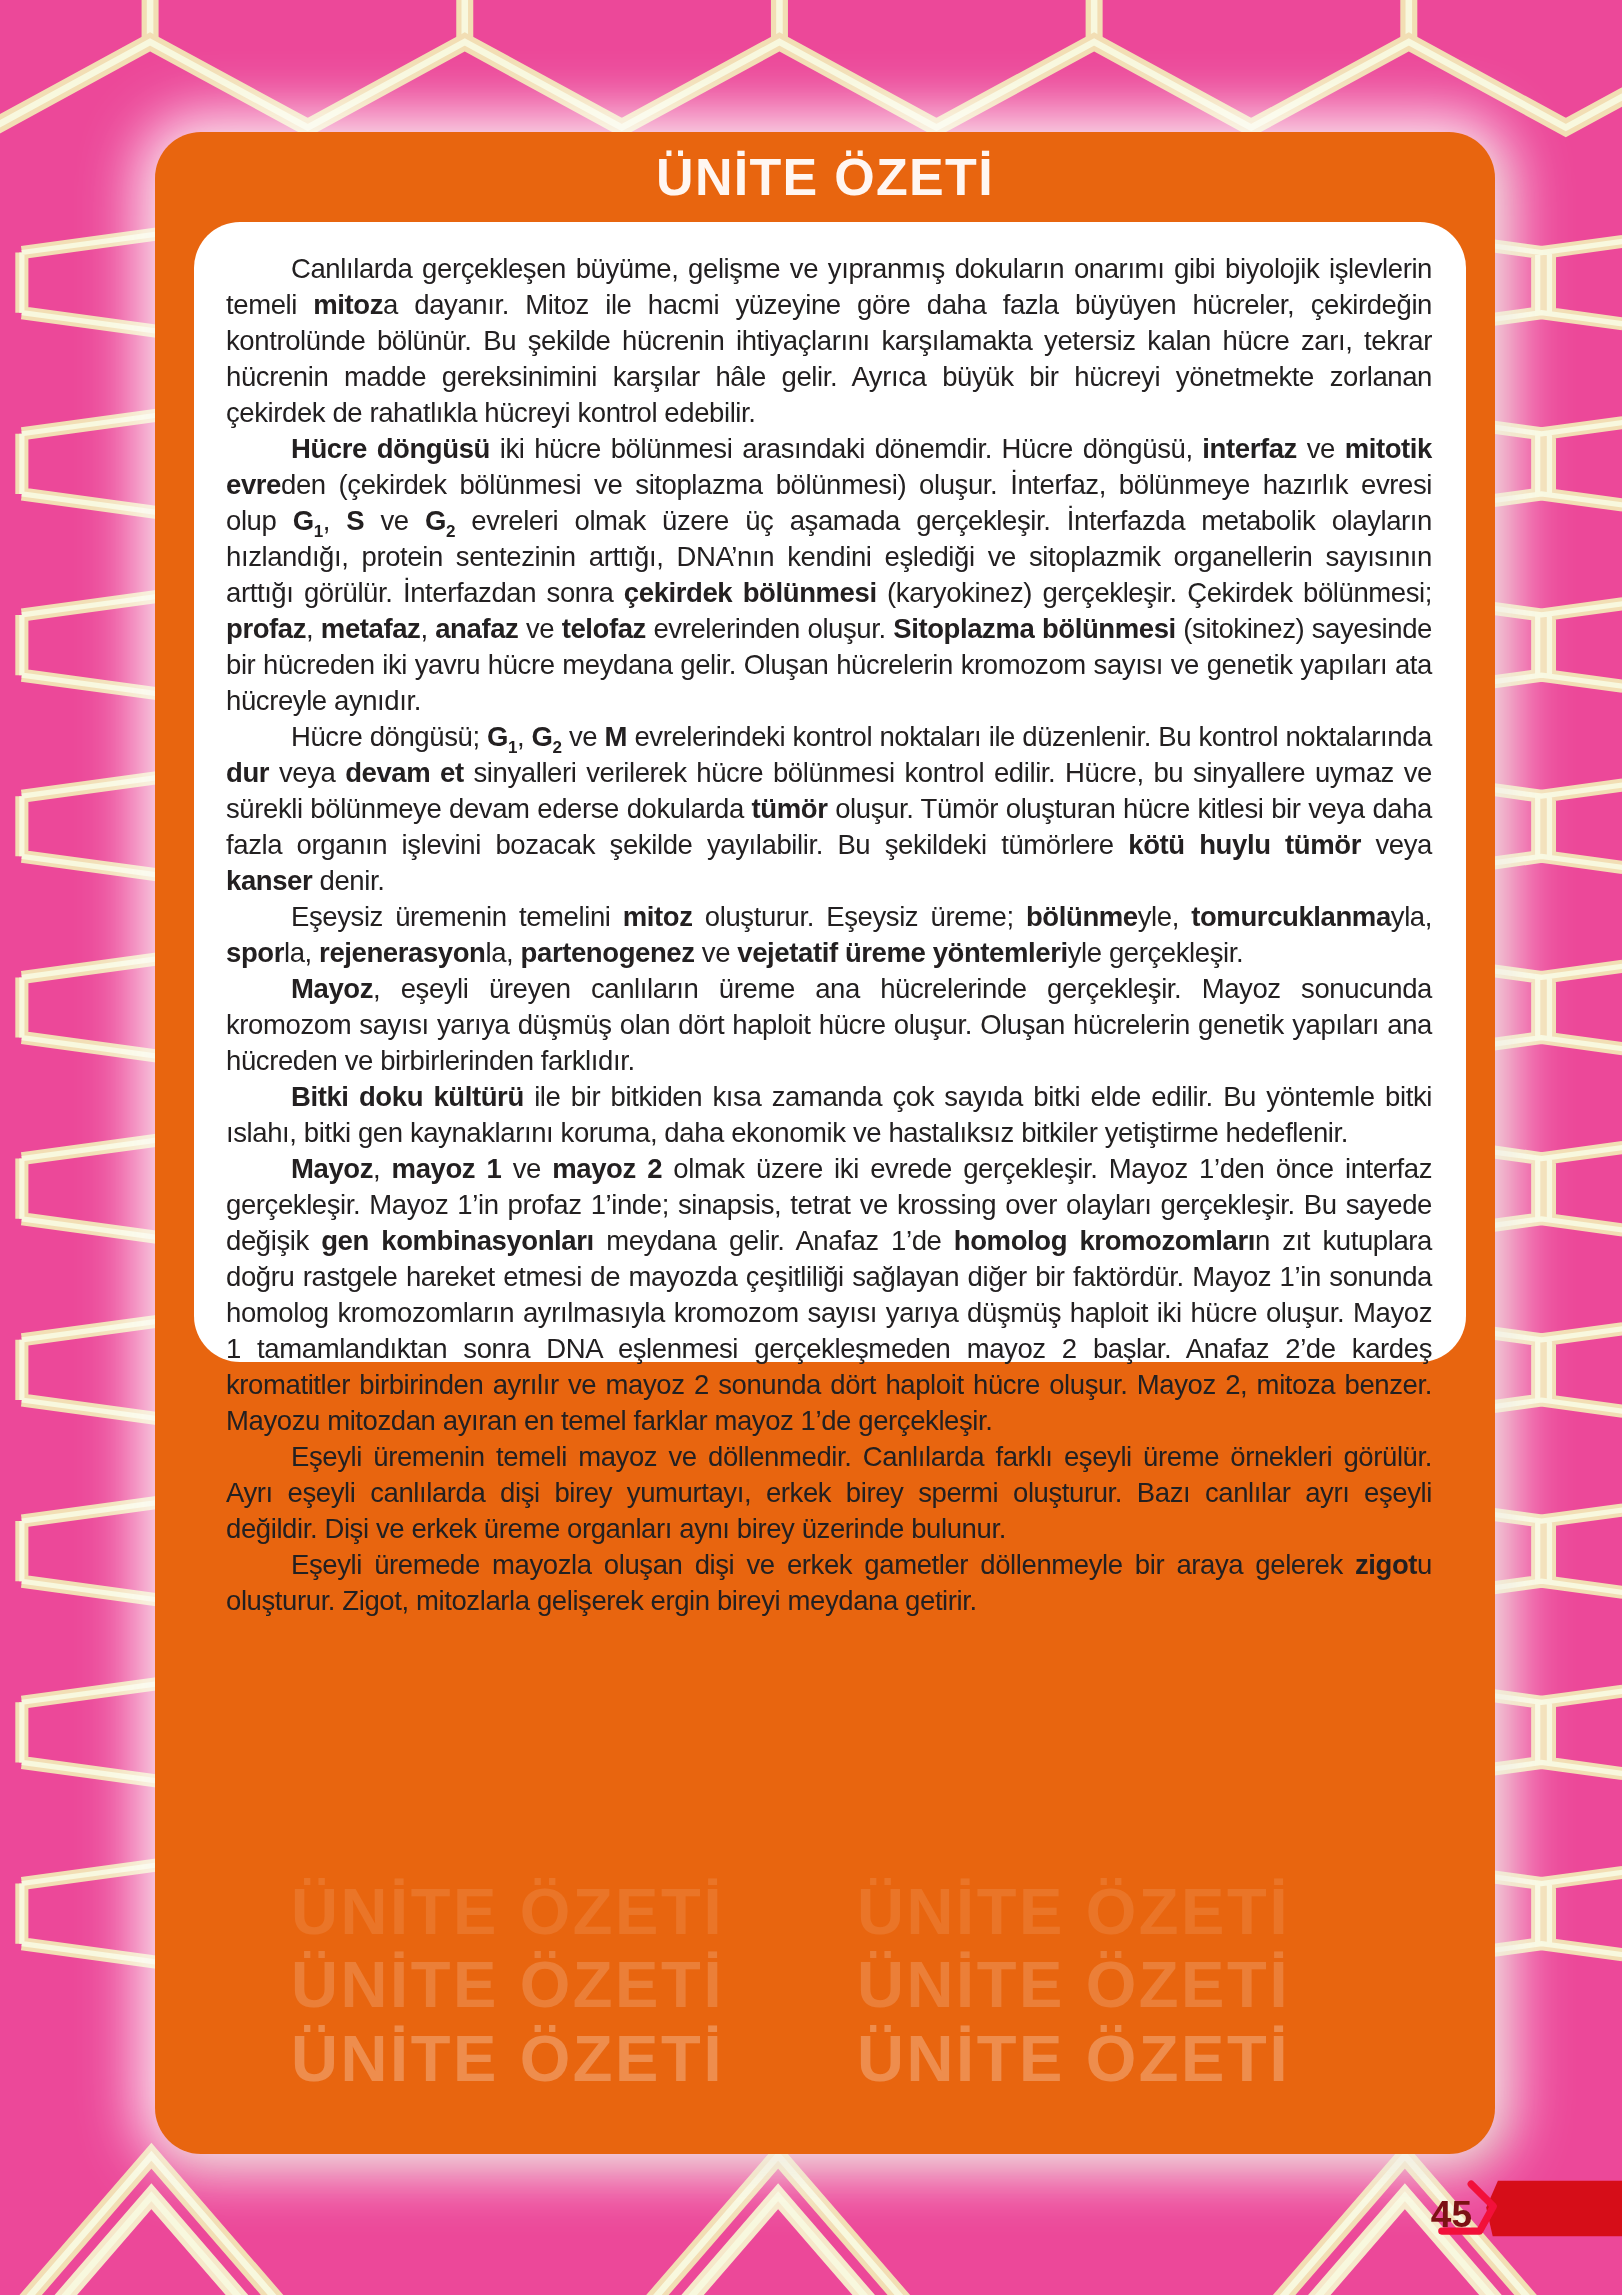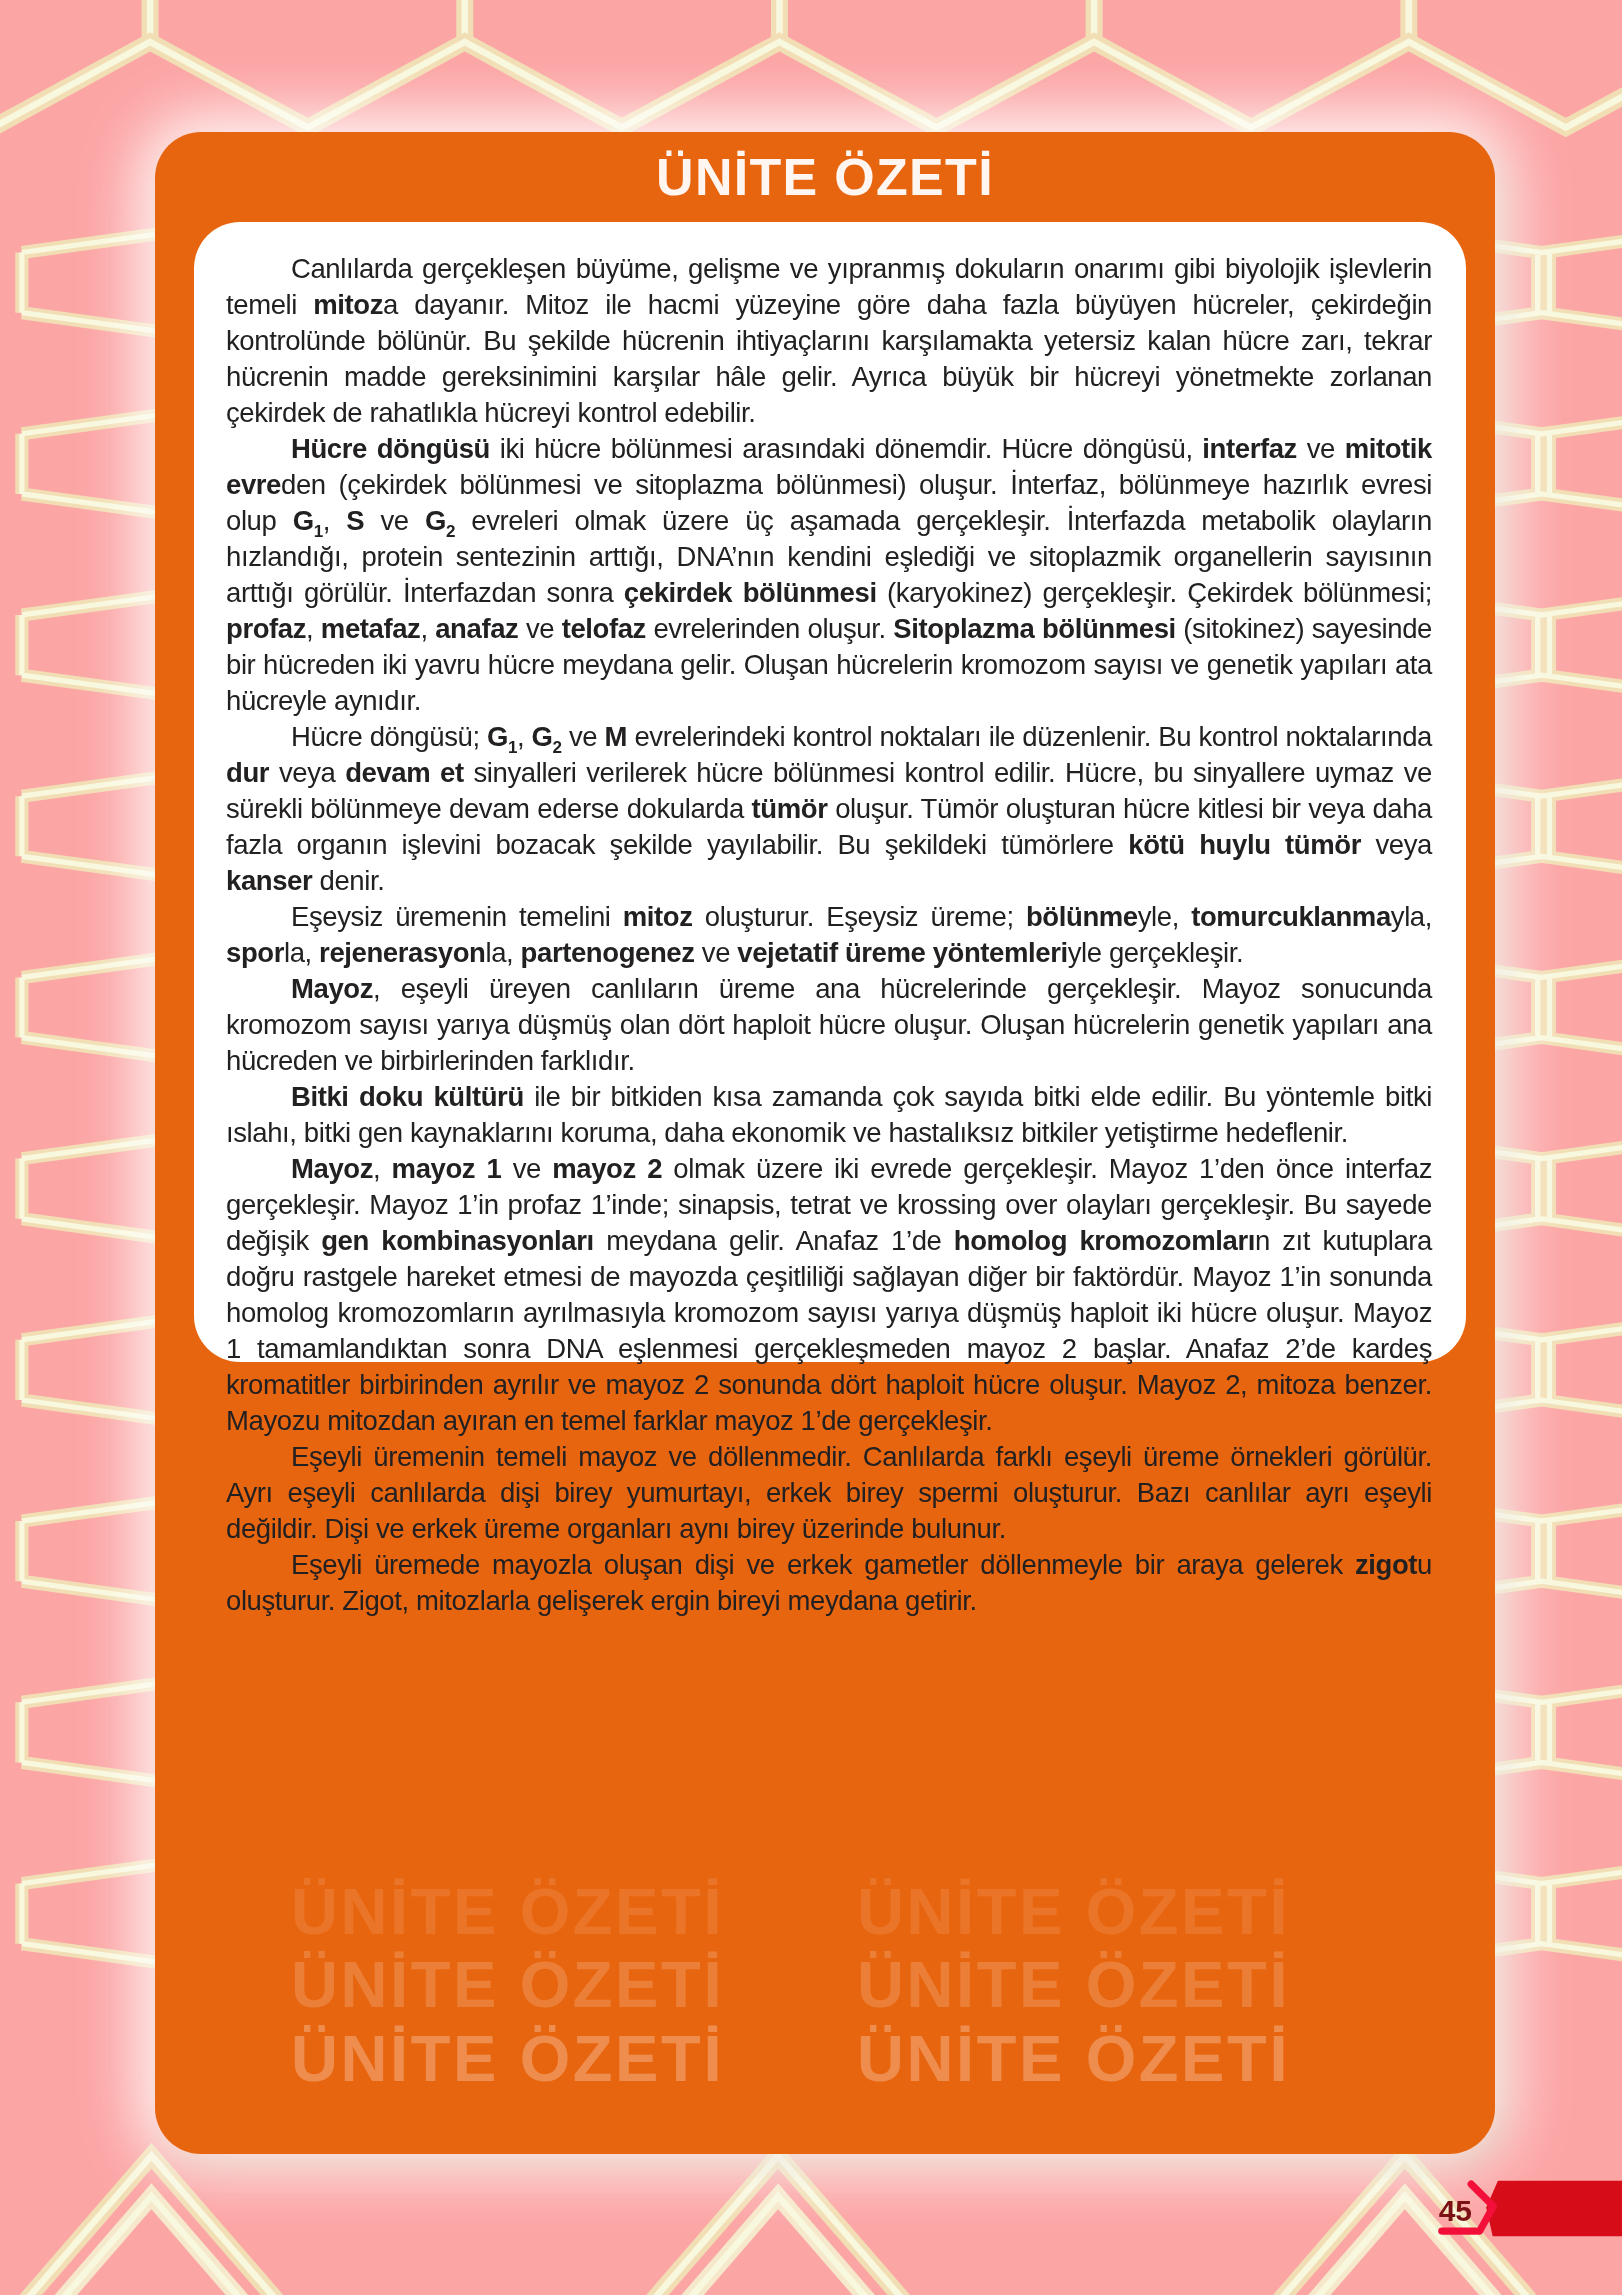--- a/index.html
+++ b/index.html
@@ -1,16 +1,16 @@
 <!DOCTYPE html>
 <html style="font-size:10.5px"><head>
 <meta charset="utf-8">
 <style>
   html,body{margin:0;padding:0;background:#F8F8DE;}
-  #page{position:relative;width:1623px;height:2295px;background:#fca5a5;overflow:hidden;
+  #page{position:relative;width:1623px;height:2295px;background:#ec4899;overflow:hidden;
         font-family:"Liberation Sans","DejaVu Sans",sans-serif;}
   
   #hexbg{position:absolute;left:0;top:0;width:1623px;height:2295px;}
   .ho{stroke:#F2DEB4;stroke-width:26;fill:none;}
   .hi{stroke:#F8F8DE;stroke-width:10;fill:none;}
   .ho2{stroke:#F6E8CA;stroke-width:26;fill:none;}
   .hoM{stroke:#F2DEB4;stroke-width:20;fill:none;}
   .hiM{stroke:#F8F8DE;stroke-width:8;fill:none;}
   
   .card{position:absolute;left:155px;top:132px;width:1340px;height:2022px;
@@ -29,21 +29,21 @@
   .para sub{font-size:0.62em;line-height:0;}
   .para sub.b{font-weight:700;}
   
   .wm{position:absolute;white-space:nowrap;font-size:65px;font-weight:700;
       letter-spacing:2.6px;color:#FFFFFF;line-height:1;}
   .wm.c1{left:136px;} .wm.c2{left:702px;}
   .wm.r1{top:1747px;opacity:0.10;} .wm.r2{top:1820px;opacity:0.17;} .wm.r3{top:1894px;opacity:0.26;}
   
   #marker{position:absolute;left:1400px;top:2169px;width:222px;height:72px;}
   .pagenum{position:absolute;left:1387px;top:2196px;width:85px;text-align:right;
-      font-size:30px;font-weight:700;color:#7C1114;line-height:1;}
+      font-size:37px;font-weight:700;color:#7C1114;line-height:1;}
 </style>
 </head>
 <body>
 
 <div id="page">
 
   <svg id="hexbg" viewBox="0 0 2480 3508" xmlns="http://www.w3.org/2000/svg" aria-hidden="true">
 
     <path class="ho" d="M229,-20 V64 M710,-20 V64 M1191,-20 V64 M1672,-20 V64 M2153,-20 V64 M2634,-20 V64"></path>
     <path class="hi" d="M229,-20 V64 M710,-20 V64 M1191,-20 V64 M1672,-20 V64 M2153,-20 V64 M2634,-20 V64"></path>

